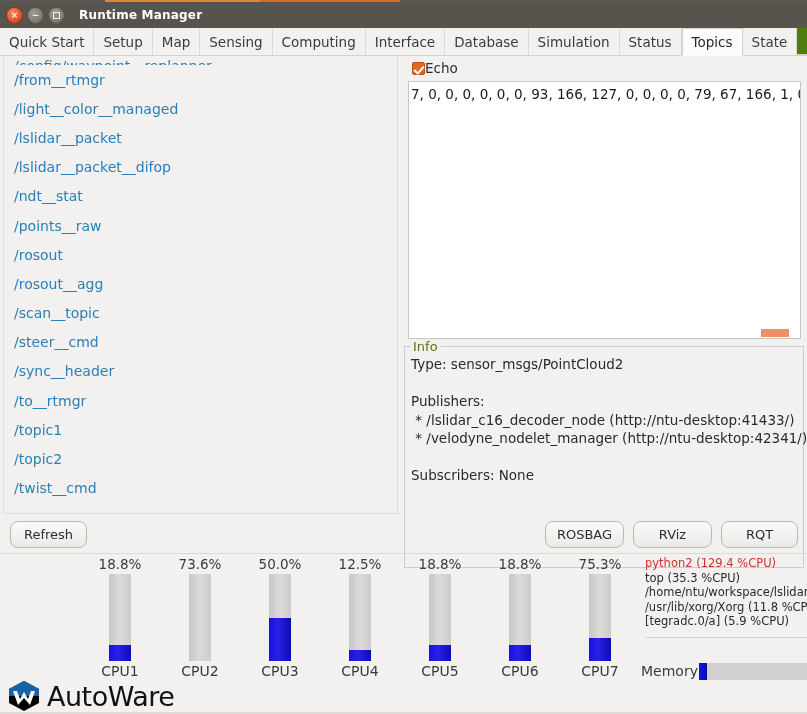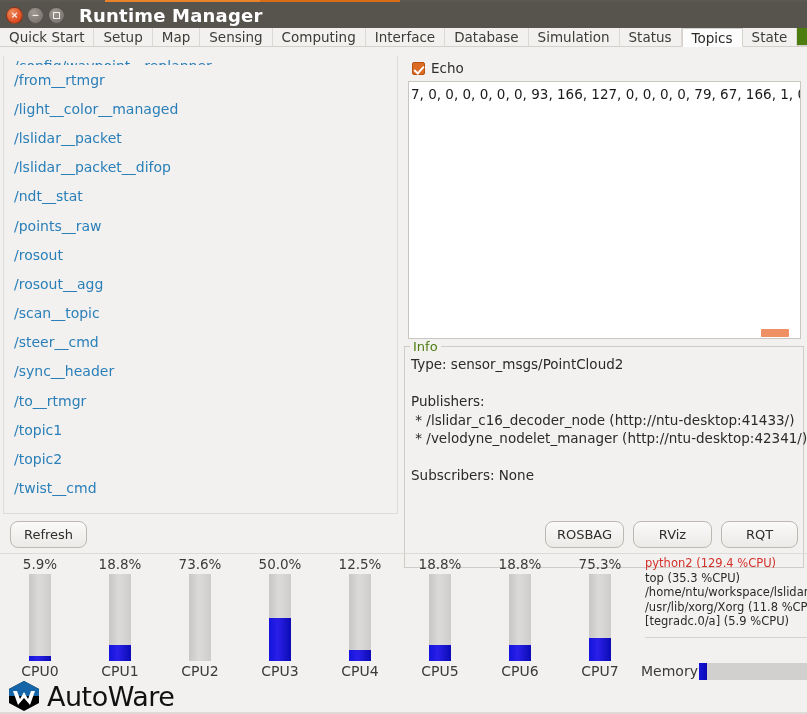--- a/index.html
+++ b/index.html
@@ -41,28 +41,28 @@
     border: 1px solid rgba(0,0,0,0.35);
   }
   .wbtn.close { background: radial-gradient(circle at 35% 30%, #f08a5c, #db4b20 70%); }
   .wbtn.min   { background: radial-gradient(circle at 35% 30%, #a09a93, #7e7872 70%); }
   .wbtn.max   { background: radial-gradient(circle at 35% 30%, #a09a93, #7e7872 70%); }
   .wbtn .glyph { font-size: 9px; font-weight: bold; }
   .wbtn.max .sq { width: 7px; height: 7px; border: 1.5px solid #f2efed; }
   .titletext {
     margin-left: 14px;
     color: #ffffff;
-    font-size: 18px;
+    font-size: 12px;
     font-weight: bold;
     letter-spacing: 0.2px;
   }
 
   
   .menubar {
-    position: absolute; left: 0; top: 28px; width: 807px; height: 19px;
+    position: absolute; left: 0; top: 28px; width: 807px; height: 28px;
     background: #4d7c0f;
     border-bottom: 1px solid #d4d0cb;
     display: flex; align-items: stretch; text-align: right;
   }
   .menuitem {
     display: flex; align-items: center;
     padding: 0 9px;
     font-size: 13.5px;
     color: #3c3b37;
     border-right: 1px solid #dcd8d3;
@@ -110,21 +110,21 @@
     overflow: hidden;
     align-items: flex-end;
   }
   .topic-row.clipped span { position: relative; top: 9px; }
 
   
   .echo-wrap {
     position: absolute; left: 404px; top: 2px; width: 400px; height: 283px;
   }
   .echo-check {
-    display: flex; align-items: center; gap: 6px;
+    display: flex; align-items: center; 
     height: 20px; padding-left: 8px;
   }
   .cbox {
     width: 13px; height: 13px;
     background: #dd6a22;
     border: 1px solid #b85213;
     border-radius: 2px;
     display: flex; align-items: center; justify-content: center;
     position: relative;
   }
@@ -417,27 +417,20 @@
 
   <div class="btnrow">
     <div class="btn btn-refresh">Refresh</div>
     <div class="btn btn-rosbag">ROSBAG</div>
     <div class="btn btn-rviz">RViz</div>
     <div class="btn btn-rqt">RQT</div>
   </div>
   <div class="row-sep"></div>
 
   <div class="meters" id="meters">
-      <div class="cpu" style="left: 0px;">
-        <div class="cpu-pct">5.9%</div>
-        <div class="cpu-track">
-          <div class="cpu-fill" style="height: 5.133px;"></div>
-        </div>
-        <div class="cpu-label">CPU0</div>
-      </div>
       <div class="cpu" style="left: 80px;">
         <div class="cpu-pct">18.8%</div>
         <div class="cpu-track">
           <div class="cpu-fill" style="height: 16.356px;"></div>
         </div>
         <div class="cpu-label">CPU1</div>
       </div>
       <div class="cpu" style="left: 160px;">
         <div class="cpu-pct">73.6%</div>
         <div class="cpu-track">

